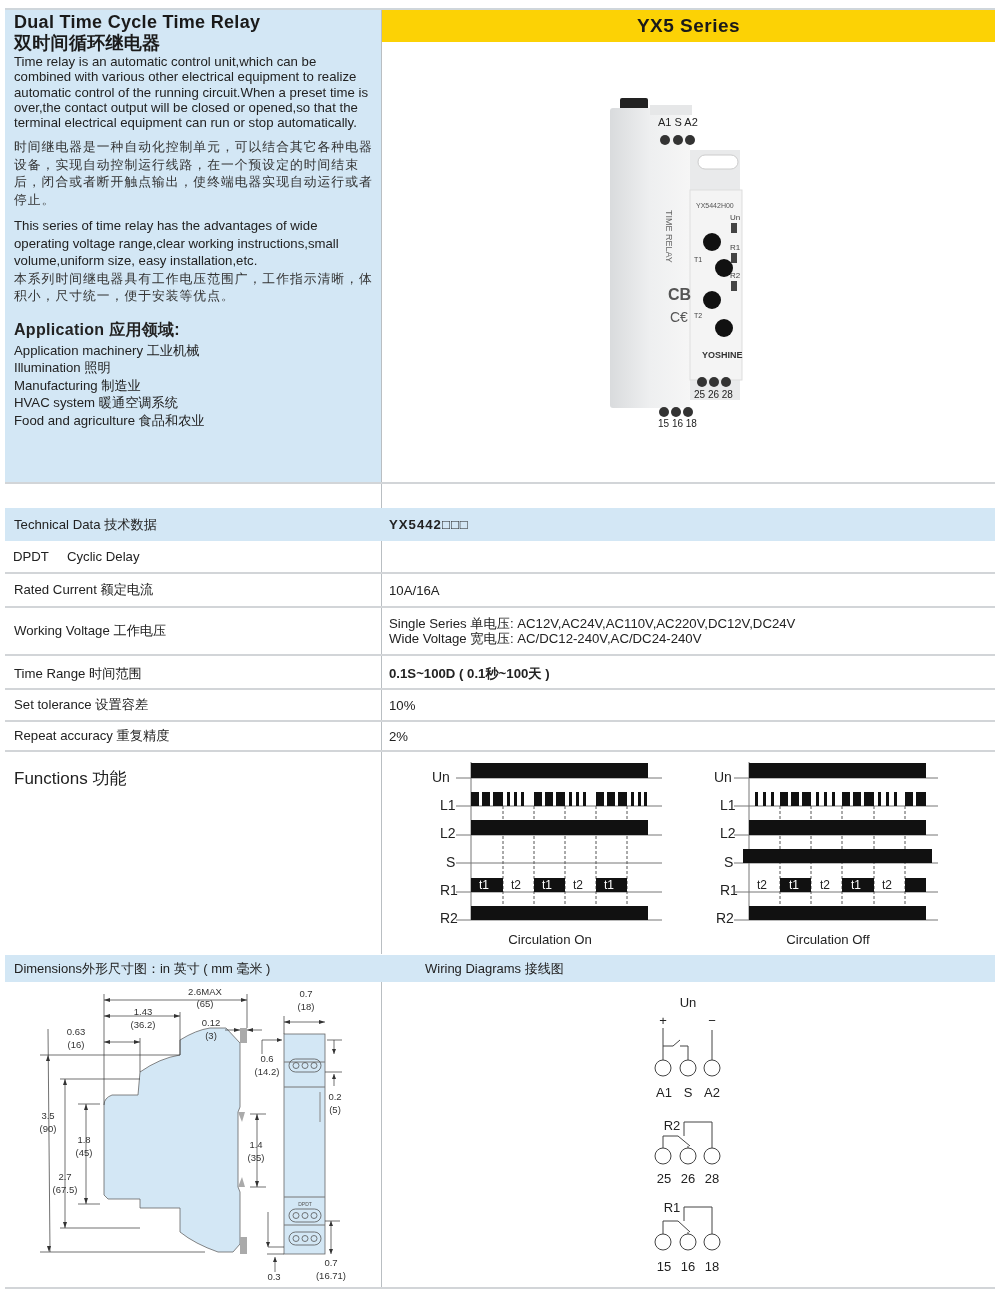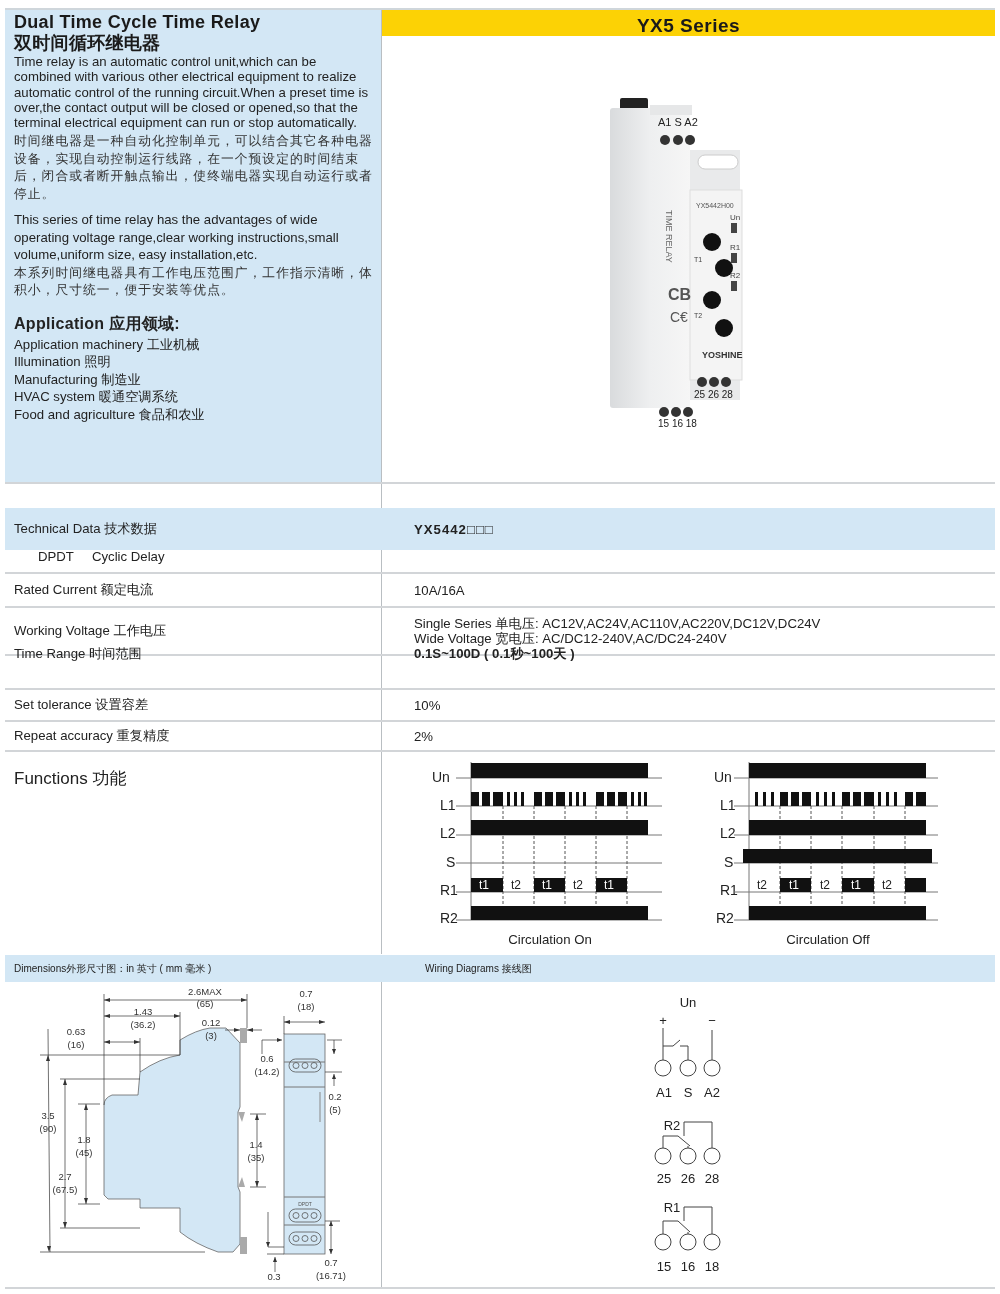--- a/index.html
+++ b/index.html
@@ -7,46 +7,46 @@
   .topline { position: absolute; left: 5px; top: 8px; width: 990px; height: 2px; background: #cfd6db; }
   .intro { position: absolute; left: 5px; top: 10px; width: 376px; height: 472px; background: #d3e7f5; padding: 2px 8px 0 9px; }
   .intro h1 { font-size: 18px; font-weight: bold; line-height: 21px; color: #1a1a1a; letter-spacing: 0.3px; }
   .intro p { font-size: 13.2px; line-height: 15.3px; color: #222; }
   .intro p.cn { font-size: 12.8px; line-height: 17.5px; color: #333; letter-spacing: 1px; }
   .intro .gap { height: 9px; }
   .intro h2 { font-size: 16px; font-weight: bold; margin-top: 15px; line-height: 20px; letter-spacing: 0.3px; }
   .intro ul { list-style: none; margin-top: 2px; }
   .intro li { font-size: 13.2px; line-height: 17.5px; }
   .vsep { position: absolute; left: 381px; width: 1px; background: #b9bec2; }
-  .series { position: absolute; left: 382px; top: 10px; width: 613px; height: 26px; background: #fcd205; text-align: center; font-weight: bold; font-size: 19px; line-height: 32px; letter-spacing: 0.5px; color: #1a1a1a; }
+  .series { position: absolute; left: 382px; top: 10px; width: 613px; height: 32px; background: #fcd205; text-align: center; font-weight: bold; font-size: 19px; line-height: 32px; letter-spacing: 0.5px; color: #1a1a1a; }
   .photo { position: absolute; left: 590px; top: 90px; width: 200px; height: 340px; }
   .hline { position: absolute; left: 5px; width: 990px; height: 2px; background: #d2d5d8; }
   .row { position: absolute; left: 5px; width: 990px; display: flex; align-items: center; font-size: 13.2px; }
   .row .c1 { width: 376px; padding-left: 9px; }
-  .row .c2 { padding-left: 8px; margin-left: 25px; }
+  .row .c2 { padding-left: 8px; }
   .hdr { background: #d3e7f5; }
   .bold { font-weight: bold; }
   .funcs-label { position: absolute; left: 14px; top: 767px; font-size: 17px; }
   .diag-title { position: absolute; font-size: 13.2px; text-align: center; }
   .diag { position: absolute; }
-  .sect { position: absolute; left: 5px; top: 955px; width: 990px; height: 27px; background: #d3e7f5; display: flex; align-items: center; font-size: 10px; }
+  .sect { position: absolute; left: 5px; top: 955px; width: 990px; height: 27px; background: #d3e7f5; display: flex; align-items: center; font-size: 13px; }
   .sect .c1 { width: 376px; padding-left: 9px; }
   .sect .c2 { padding-left: 8px; margin-left: 36px; }
   svg text { font-family: "Liberation Sans", sans-serif; }
 </style>
 </head>
 <body>
 
 <div class="topline"></div>
 
 <div class="intro">
   <h1>Dual Time Cycle Time Relay</h1>
   <h1>双时间循环继电器</h1>
   <p>Time relay is an automatic control unit,which can be combined with various other electrical equipment to realize automatic control of the running circuit.When a preset time is over,the contact output will be closed or opened,so that the terminal electrical equipment can run or stop automatically.</p>
-  <p class="cn" style="margin-top:2px">时间继电器是一种自动化控制单元，可以结合其它各种电器设备，实现自动控制运行线路，在一个预设定的时间结束后，闭合或者断开触点输出，使终端电器实现自动运行或者停止。</p>
+  <p class="cn" style="margin-top:8px">时间继电器是一种自动化控制单元，可以结合其它各种电器设备，实现自动控制运行线路，在一个预设定的时间结束后，闭合或者断开触点输出，使终端电器实现自动运行或者停止。</p>
   <div class="gap"></div>
   <p style="line-height:17.5px">This series of time relay has the advantages of wide operating voltage range,clear working instructions,small volume,uniform size, easy installation,etc.</p>
   <p class="cn">本系列时间继电器具有工作电压范围广，工作指示清晰，体积小，尺寸统一，便于安装等优点。</p>
   <h2>Application 应用领域:</h2>
   <ul>
     <li>Application machinery 工业机械</li>
     <li>Illumination 照明</li>
     <li>Manufacturing 制造业</li>
     <li>HVAC system 暖通空调系统</li>
     <li>Food and agriculture 食品和农业</li>
@@ -97,21 +97,21 @@
   <text x="104" y="308" font-size="10" fill="#222">25 26 28</text>
   <circle cx="74" cy="322" r="5" fill="#333"></circle>
     <circle cx="86" cy="322" r="5" fill="#333"></circle>
     <circle cx="98" cy="322" r="5" fill="#333"></circle>
   <text x="68" y="337" font-size="10" fill="#222">15 16 18</text>
 </svg>
 
 <div class="hline" style="top:482px"></div>
 <div class="vsep" style="top:484px;height:470px"></div>
 
-<div class="row hdr" style="top:508px;height:42px">
+<div class="row hdr" style="top:508px;height:33px">
   <div class="c1">Technical Data 技术数据</div>
   <div class="c2 bold" style="letter-spacing:1px">YX5442□□□</div>
 </div>
 
 <div class="row" style="top:540px;height:32px">
   <div class="c2" style="white-space:pre">DPDT     Cyclic Delay</div>
 </div>
 <div class="hline" style="top:572px"></div>
 
 <div class="row" style="top:574px;height:32px">
@@ -122,21 +122,21 @@
 
 <div class="row" style="top:608px;height:46px">
   <div class="c1">Working Voltage 工作电压</div>
   <div class="c2" style="line-height:15px">
     <div>Single Series 单电压: AC12V,AC24V,AC110V,AC220V,DC12V,DC24V</div>
     <div>Wide Voltage 宽电压: AC/DC12-240V,AC/DC24-240V</div>
   </div>
 </div>
 <div class="hline" style="top:654px"></div>
 
-<div class="row" style="top:636px;height:36px">
+<div class="row" style="top:656px;height:36px">
   <div class="c1">Time Range 时间范围</div>
   <div class="c2 bold">0.1S~100D ( 0.1秒~100天 )</div>
 </div>
 <div class="hline" style="top:688px"></div>
 
 <div class="row" style="top:690px;height:30px">
   <div class="c1">Set tolerance 设置容差</div>
   <div class="c2">10%</div>
 </div>
 <div class="hline" style="top:720px"></div>

